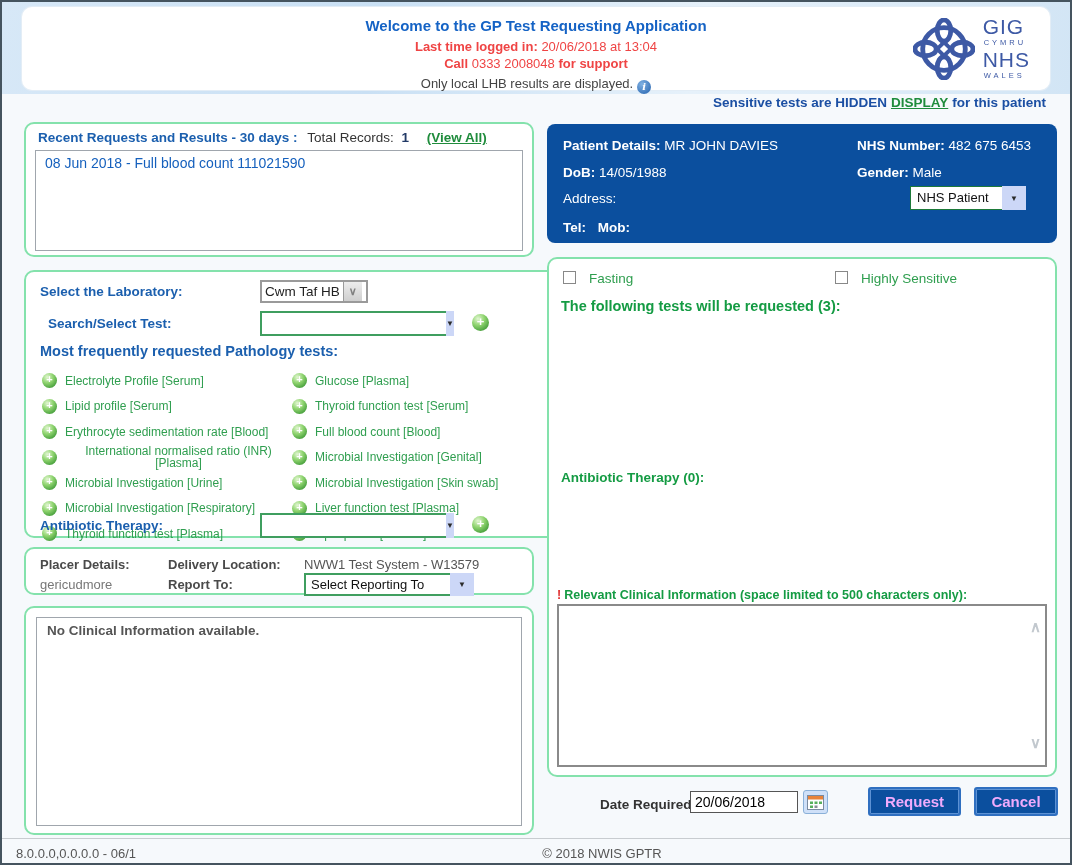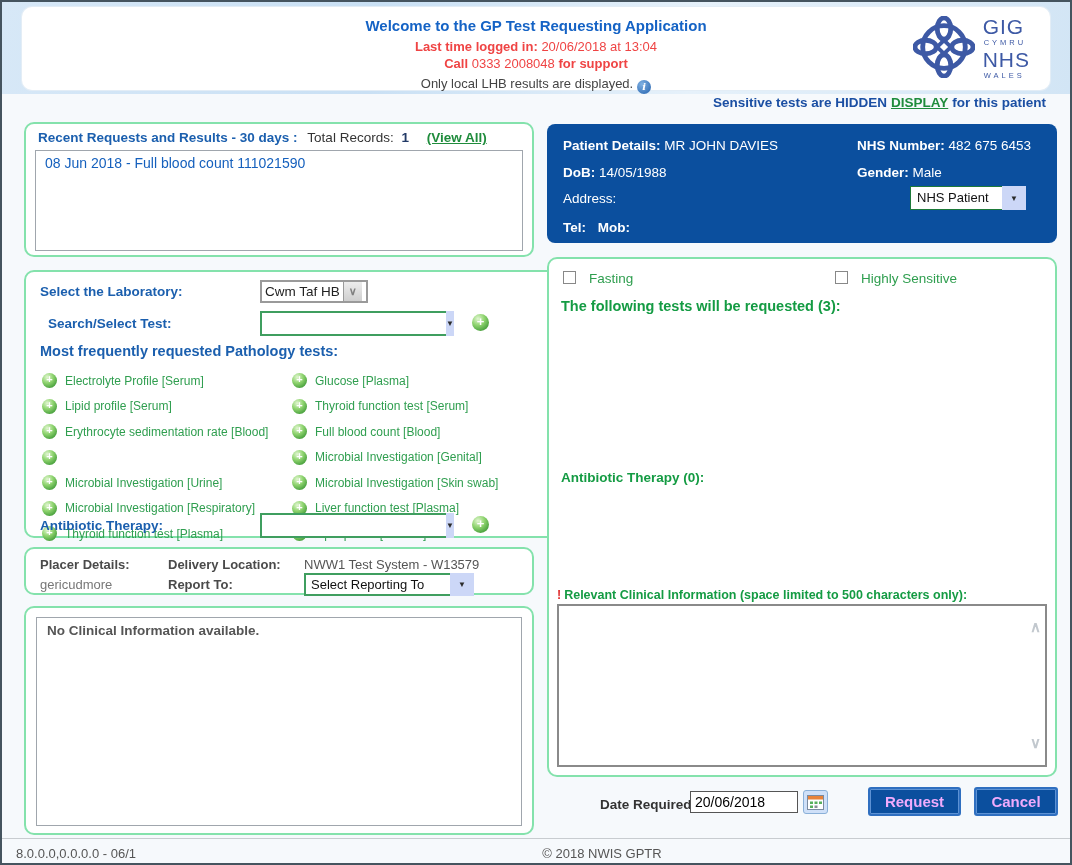--- a/index.html
+++ b/index.html
@@ -21,21 +21,21 @@
   #header-center { left:50%; top:10px; transform:translateX(-50%); width:470px; text-align:center; }
   .h-title { font-size:15px; font-weight:bold; color:#1563c5; margin-bottom:4px; }
   .h-line  { font-size:13px; color:#ef4444; line-height:17px; }
   .h-line .b { font-weight:bold; }
   .h-muted { color:#444; margin-top:3px; }
   .info-icon { display:inline-block; width:14px; height:14px; border-radius:50%;
     background:radial-gradient(circle at 35% 30%, #7fb0e2, #3f79bd 70%); color:#fff;
     font:italic bold 10px "DejaVu Serif",serif; text-align:center; line-height:14px;
     vertical-align:-2px; margin-left:4px; }
   .info-icon::after { content:"i"; }
-  #nhs-logo { right:20px; top:9px; display:flex; align-items:flex-start; gap:8px; }
+  #nhs-logo { right:20px; top:9px; display:flex; align-items:center; gap:8px; }
   #nhs-text { color:#3d59a5; text-align:left; line-height:1; }
   .nhs-big   { font-size:21px; letter-spacing:1px; }
   .nhs-small { font-size:7.5px; letter-spacing:3px; margin:2px 0 2px 1px; }
   #sensitive-line { right:24px; top:93px; font-size:13.5px; font-weight:bold; color:#1b4fa3; }
   #sensitive-line .disp { color:#1f8c3c; text-decoration:underline; margin:0 4px; }
 
   
   .gbox { border:2px solid #84e2ac; border-radius:10px; background:#fff; }
 
   
@@ -251,20 +251,21 @@
       <div class="test-item">
           <span class="plus-sm"></span>
           <span class="tlabel">Lipid profile [Serum]</span>
         </div>
       <div class="test-item">
           <span class="plus-sm"></span>
           <span class="tlabel">Erythrocyte sedimentation rate [Blood]</span>
         </div>
       <div class="test-item">
           <span class="plus-sm"></span>
+          <span class="tlabel">International normalised ratio (INR) [Plasma]</span>
         </div>
       <div class="test-item">
           <span class="plus-sm"></span>
           <span class="tlabel">Microbial Investigation [Urine]</span>
         </div>
       <div class="test-item">
           <span class="plus-sm"></span>
           <span class="tlabel">Microbial Investigation [Respiratory]</span>
         </div>
       <div class="test-item">

